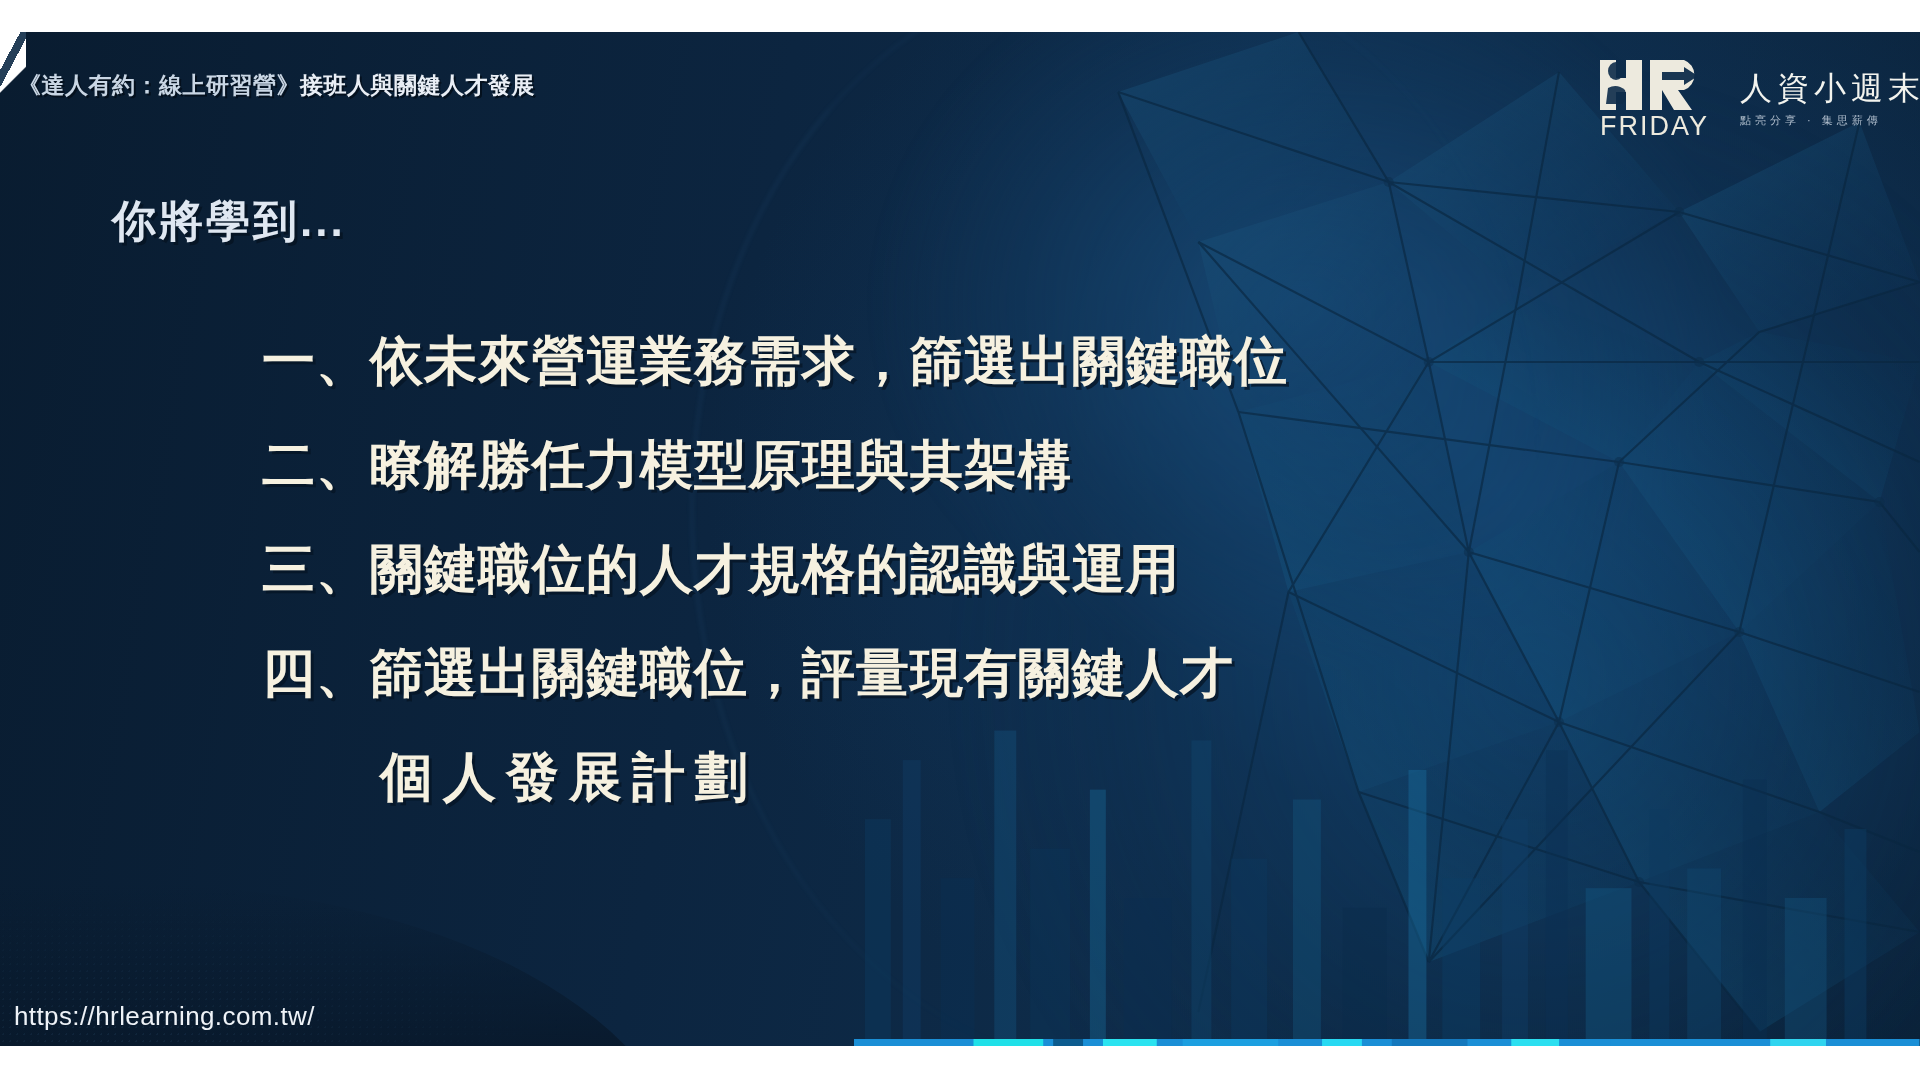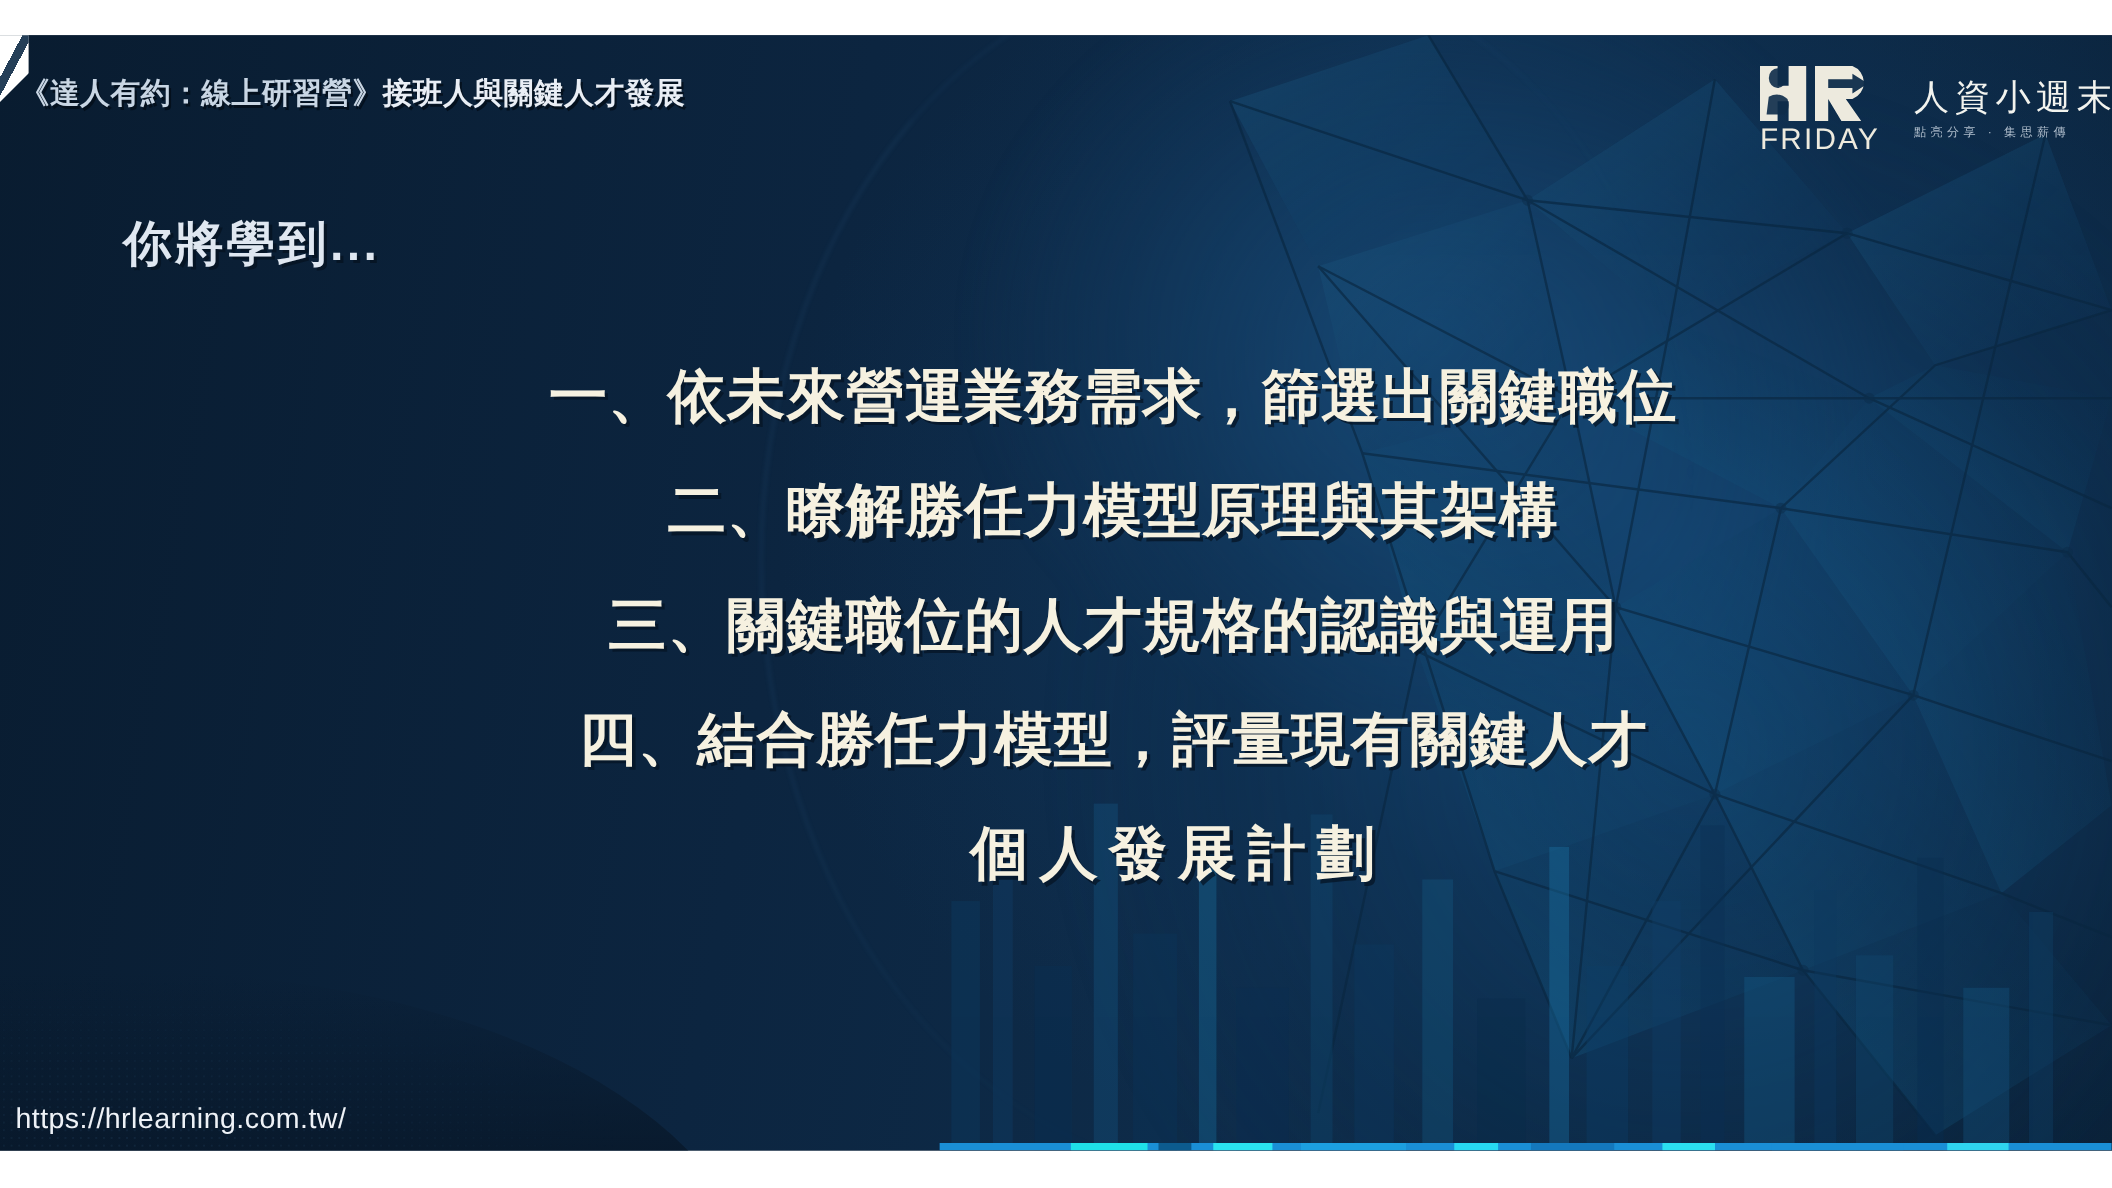--- a/index.html
+++ b/index.html
@@ -143,21 +143,21 @@
     position: absolute;
     left: 18px;
     top: 22px;
     right: 330px;
     height: 62px;
     display: flex;
     align-items: center;
   }
   .title-text {
     font-family: "Liberation Sans", "DejaVu Sans", sans-serif;
-    font-size: 27px;
+    font-size: 23px;
     font-weight: 700;
     color: #e9eef5;
     letter-spacing: 0.5px;
     white-space: nowrap;
     text-shadow: 2px 2px 0 rgba(4,14,26,0.85);
   }
   .title-text .book {
     color: #c9d6e4;
   }
 
@@ -243,21 +243,20 @@
   .bullet-line {
     font-size: 53px;
     font-weight: 700;
     color: #f6f1e0;
     line-height: 1.0;
     margin-bottom: 51px;
     white-space: nowrap;
     letter-spacing: 1px;
     text-shadow: 3px 3px 0 rgba(6,20,36,0.75);
     font-family: "Liberation Sans", "DejaVu Sans", sans-serif;
-    text-align: center;
   }
   .bullet-line.cont {
     margin-left: 118px;
     letter-spacing: 10px;
     margin-bottom: 0;
   }
 
   
   .footer-url {
     position: absolute;
@@ -405,20 +404,20 @@
         <div class="logo-tag">點亮分享 · 集思薪傳</div>
       </div>
     </div>
 
     <div class="heading">你將學到...</div>
 
     <div class="bullets">
       <div class="bullet-line">一、依未來營運業務需求，篩選出關鍵職位</div>
       <div class="bullet-line">二、瞭解勝任力模型原理與其架構</div>
       <div class="bullet-line">三、關鍵職位的人才規格的認識與運用</div>
-      <div class="bullet-line">四、結合勝任力模型，評量現有關鍵人才</div>
+      <div class="bullet-line">四、篩選出關鍵職位，評量現有關鍵人才</div>
       <div class="bullet-line cont">個人發展計劃</div>
     </div>
 
     <div class="footer-url">https://hrlearning.com.tw/</div>
 
   </div>
 </div>
 
 </body></html>

